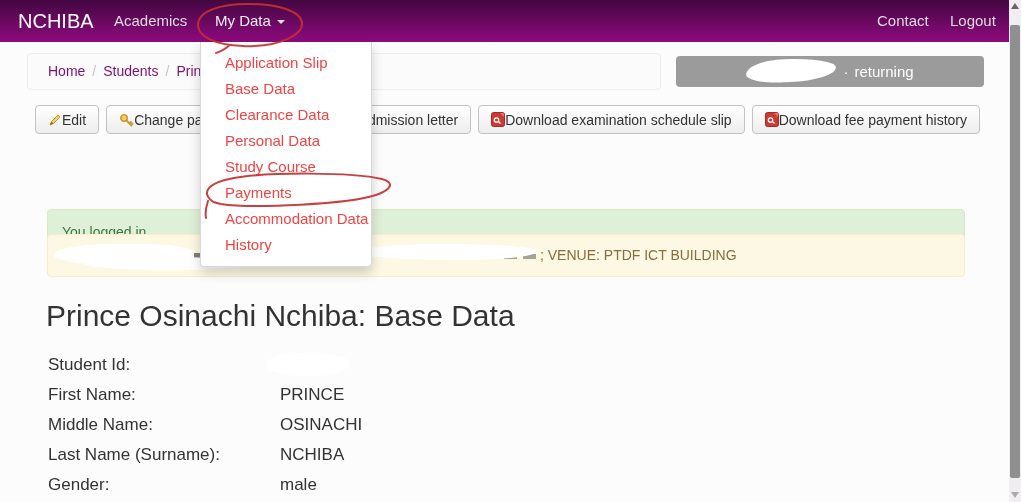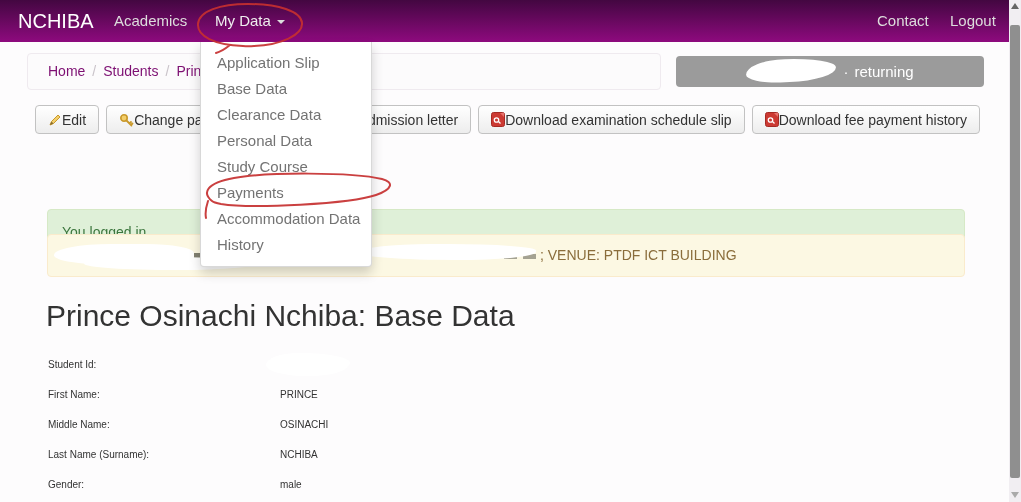--- a/index.html
+++ b/index.html
@@ -82,32 +82,32 @@
   .w-remnant2 { left:456px; width:34px; top:19px; height:5px; opacity:.5; }
   .w-blob { position:absolute; background:#fff; }
   .w-blob1  { left:6px;  top:9px;  width:140px; height:21px; border-radius:48% 40% 60% 50%/62% 50% 42% 55%; }
   .w-blob1b { left:36px; top:22px; width:178px; height:13px; border-radius:40% 60% 50% 55%/55% 45% 60% 50%; }
   .w-blob2  { left:311px; top:9px; width:177px; height:16px; border-radius:45% 55% 50% 60%/60% 45% 55% 50%; }
   .w-frag-y  { position:absolute; left:300px; top:12px; color:#77705e; }
   .w-venue   { position:absolute; left:492px; top:12px; }
 
   
   .page-title { position:absolute; left:46px; top:299px; margin:0; font-size:30px; font-weight:400; color:#333;text-align:center; }
-  .fields { position:absolute; left:48px; top:350px; font-size:10px; }
+  .fields { position:absolute; left:48px; top:350px; font-size:17px; }
   .field-row { position:relative; height:30px; line-height:30px; width:600px; }
   .field-value { position:absolute; left:232px; top:0; }
   .sid-blob { position:absolute; left:218px; top:3px; width:84px; height:23px; background:#fff; border-radius:40% 60% 50% 50%/55% 45% 60% 50%; }
 
   
   .dropdown {
     position:absolute; left:200px; top:42px; width:172px; z-index:20;
     background:#fff; border:1px solid rgba(0,0,0,.15); border-top:0;
     border-radius:0 0 4px 4px; box-shadow:0 6px 12px rgba(0,0,0,.18); padding:8px 0;
   }
-  .dropdown-item { line-height:26px; padding-left:16px; font-size:15px; color:#737373; cursor:pointer; white-space:nowrap; }
+  .dropdown-item { line-height:26px; padding-left:24px; font-size:15px; color:#ef4444; cursor:pointer; white-space:nowrap; }
 
   
   .annotations { position:absolute; left:0; top:0; width:1021px; height:502px; z-index:30; pointer-events:none; }
 </style>
 </head>
 <body>
 
 <div class="navbar">
   <span class="brand">NCHIBA</span>
   <span class="nav-item" id="nav-academics">Academics</span>

